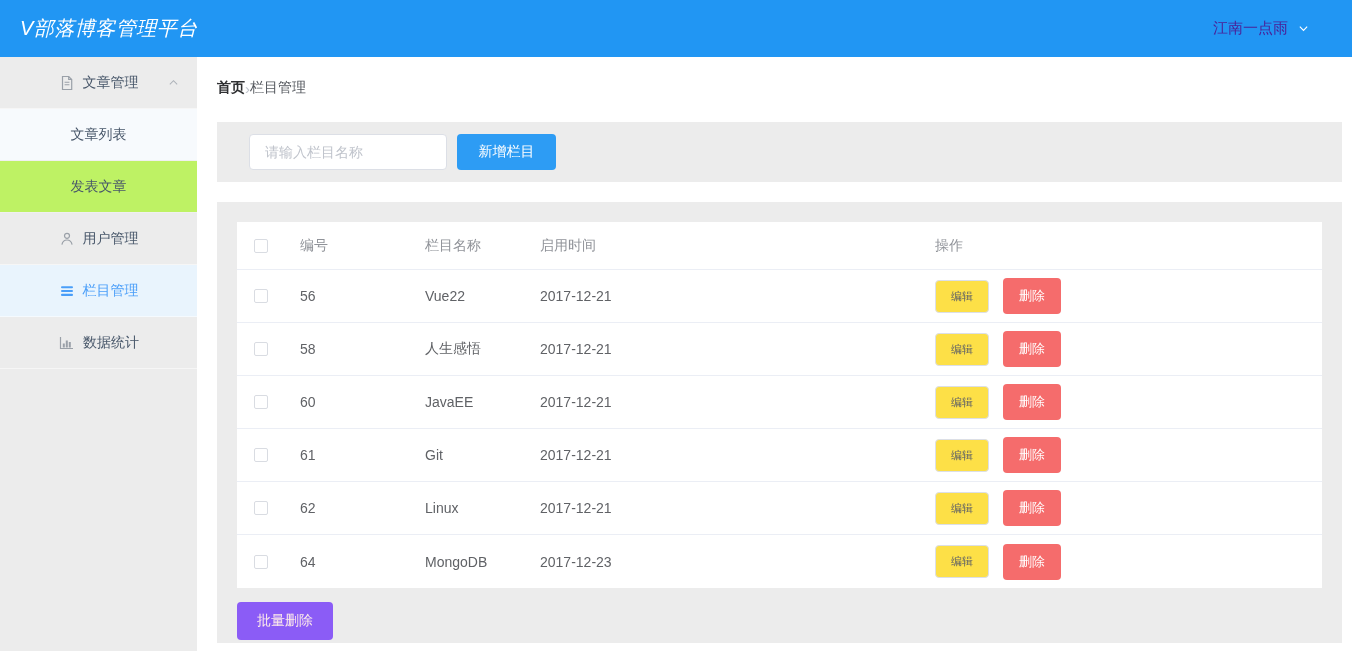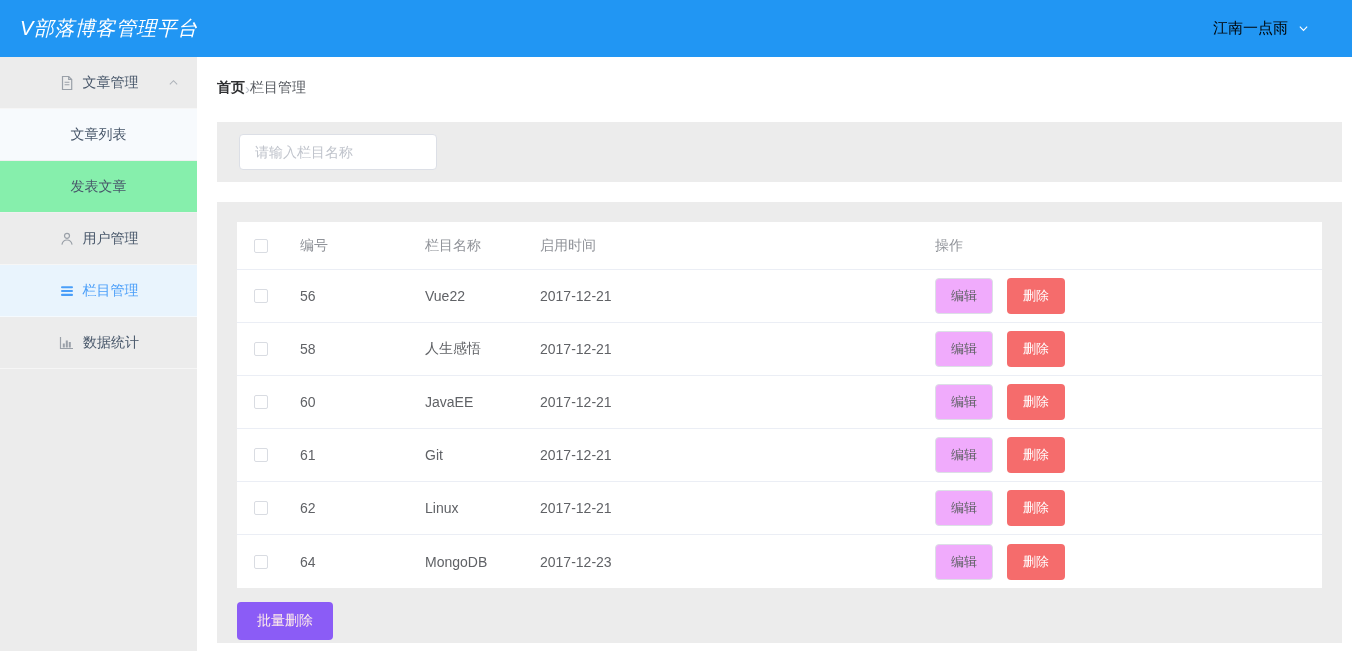--- a/index.html
+++ b/index.html
@@ -3,44 +3,44 @@
 <meta charset="utf-8">
 <style>
   * { margin:0; padding:0; box-sizing:border-box; }
   html,body { width:1352px; height:651px; overflow:hidden; }
   body { font-family:"Liberation Sans","DejaVu Sans",sans-serif; background:#fff; color:#606266; }
 
   
   .app-header { height:57px; background:#2196f3; display:flex; align-items:center;
                 justify-content:space-between; padding:0 42px 0 20px; }
   .app-title { color:#fff; font-size:20px; font-weight:400; letter-spacing:.5px;font-style:italic; }
-  .user-dropdown { display:flex; align-items:center; gap:9px; color:#000000; font-size:15px; cursor:pointer; }
+  .user-dropdown { display:flex; align-items:center; gap:9px; color:#4c1d95; font-size:15px; cursor:pointer; }
 
   
   .layout { display:flex; height:594px; }
 
   
   .sidebar { width:197px; background:#ececec; flex-shrink:0; }
   .menu-item { height:52px; display:flex; align-items:center; justify-content:center; gap:8px;
                font-size:14px; color:#48576a; position:relative; cursor:pointer;
                border-bottom:1px solid rgba(255,255,255,.55); }
-  .menu-item.sub { background:#86efac; border-bottom:1px solid #f0f0f0; }
+  .menu-item.sub { background:#bef264; border-bottom:1px solid #f0f0f0; }
   .menu-item.sub-first { background:#f7fafd; }
   .menu-item.active { background:#e9f4fd; color:#4a9ef9; }
   .menu-item .caret { position:absolute; right:17px; top:19px; }
   .menu-icon { display:inline-flex; }
 
   
   .main { flex:1; background:#fff; }
   .breadcrumb { margin:22px 0 0 20px; display:flex; align-items:center; font-size:14px; }
   .bc-home { color:#303133; font-weight:600; cursor:pointer; }
   .bc-sep { color:#c0c4cc; font-size:15px; }
   .bc-current { color:#55595f; }
 
-  .search-section { margin:25px 10px 10px 20px; background:#ececec; padding:12px 22px; display:flex; align-items:center; }
+  .search-section { margin:25px 10px 10px 20px; background:#ececec; padding:12px 32px; display:flex; align-items:center; }
   .search-input { width:198px; height:36px; border:1px solid #dcdfe6; border-radius:4px;
                   padding:0 15px; font-size:14px; color:#606266; background:#fff; outline:none;
                   font-family:inherit; }
   .search-input::placeholder { color:#c0c4cc; }
   .add-btn { margin-left:10px; width:99px; height:36px; background:#2d9cf4; border:none;
              border-radius:4px; color:#fff; font-size:14px; cursor:pointer; font-family:inherit; }
 
   .table-section { margin:20px 10px 0 20px; background:#ececec; padding:20px 20px 28px 20px; height:441px; }
   .data-table { background:#fff; width:1085px; font-size:14px; }
   .t-row { display:flex; align-items:center; height:53px; border-bottom:1px solid #ebeef5; }
@@ -48,22 +48,22 @@
   .t-row:last-child { border-bottom:none; }
   .c-check { width:48px; display:flex; align-items:center; justify-content:center; }
   .c-id { width:125px; padding-left:15px; }
   .c-name { width:115px; padding-left:15px; }
   .c-time { width:395px; padding-left:15px; }
   .c-actions { flex:1; padding-left:15px; display:flex; align-items:center; }
 
   .checkbox { width:14px; height:14px; border:1px solid #d9dce2; border-radius:2px; background:#fff;
               display:inline-block; cursor:pointer; }
 
-  .btn-edit { padding:8px 15px; background:#f0abfc; border:1px solid #dcdfe6; border-radius:4px;
-              color:#606266; font-size:13px; cursor:pointer; font-family:Liberation Sans, sans-serif; }
+  .btn-edit { padding:8px 15px; background:#fde047; border:1px solid #dcdfe6; border-radius:4px;
+              color:#606266; font-size:11px; cursor:pointer; font-family:Liberation Sans, sans-serif; }
   .btn-delete { margin-left:14px; padding:9px 16px; background:#f56c6c; border:none; border-radius:4px;
                 color:#fff; font-size:13px; cursor:pointer; font-family:inherit; }
   .batch-btn { margin-top:14px; padding:10px 20px; background:#8b5cf6; border:none; border-radius:4px;
                color:#fdeaea; font-size:14px; cursor:not-allowed; font-family:inherit; }
 
   svg { display:block; }
 </style>
 </head>
 <body>
 
@@ -144,20 +144,21 @@
   <main class="main">
 
     <div class="breadcrumb">
       <span class="bc-home">首页</span>
       <span class="bc-sep">›</span>
       <span class="bc-current">栏目管理</span>
     </div>
 
     <div class="search-section">
       <input class="search-input" type="text" placeholder="请输入栏目名称" style="">
+      <button class="add-btn">新增栏目</button>
     </div>
 
     <div class="table-section">
       <div class="data-table">
 
         <div class="t-row t-head">
           <div class="c-check">
               <span class="checkbox"></span>
             </div>
           <div class="c-id">编号</div>

